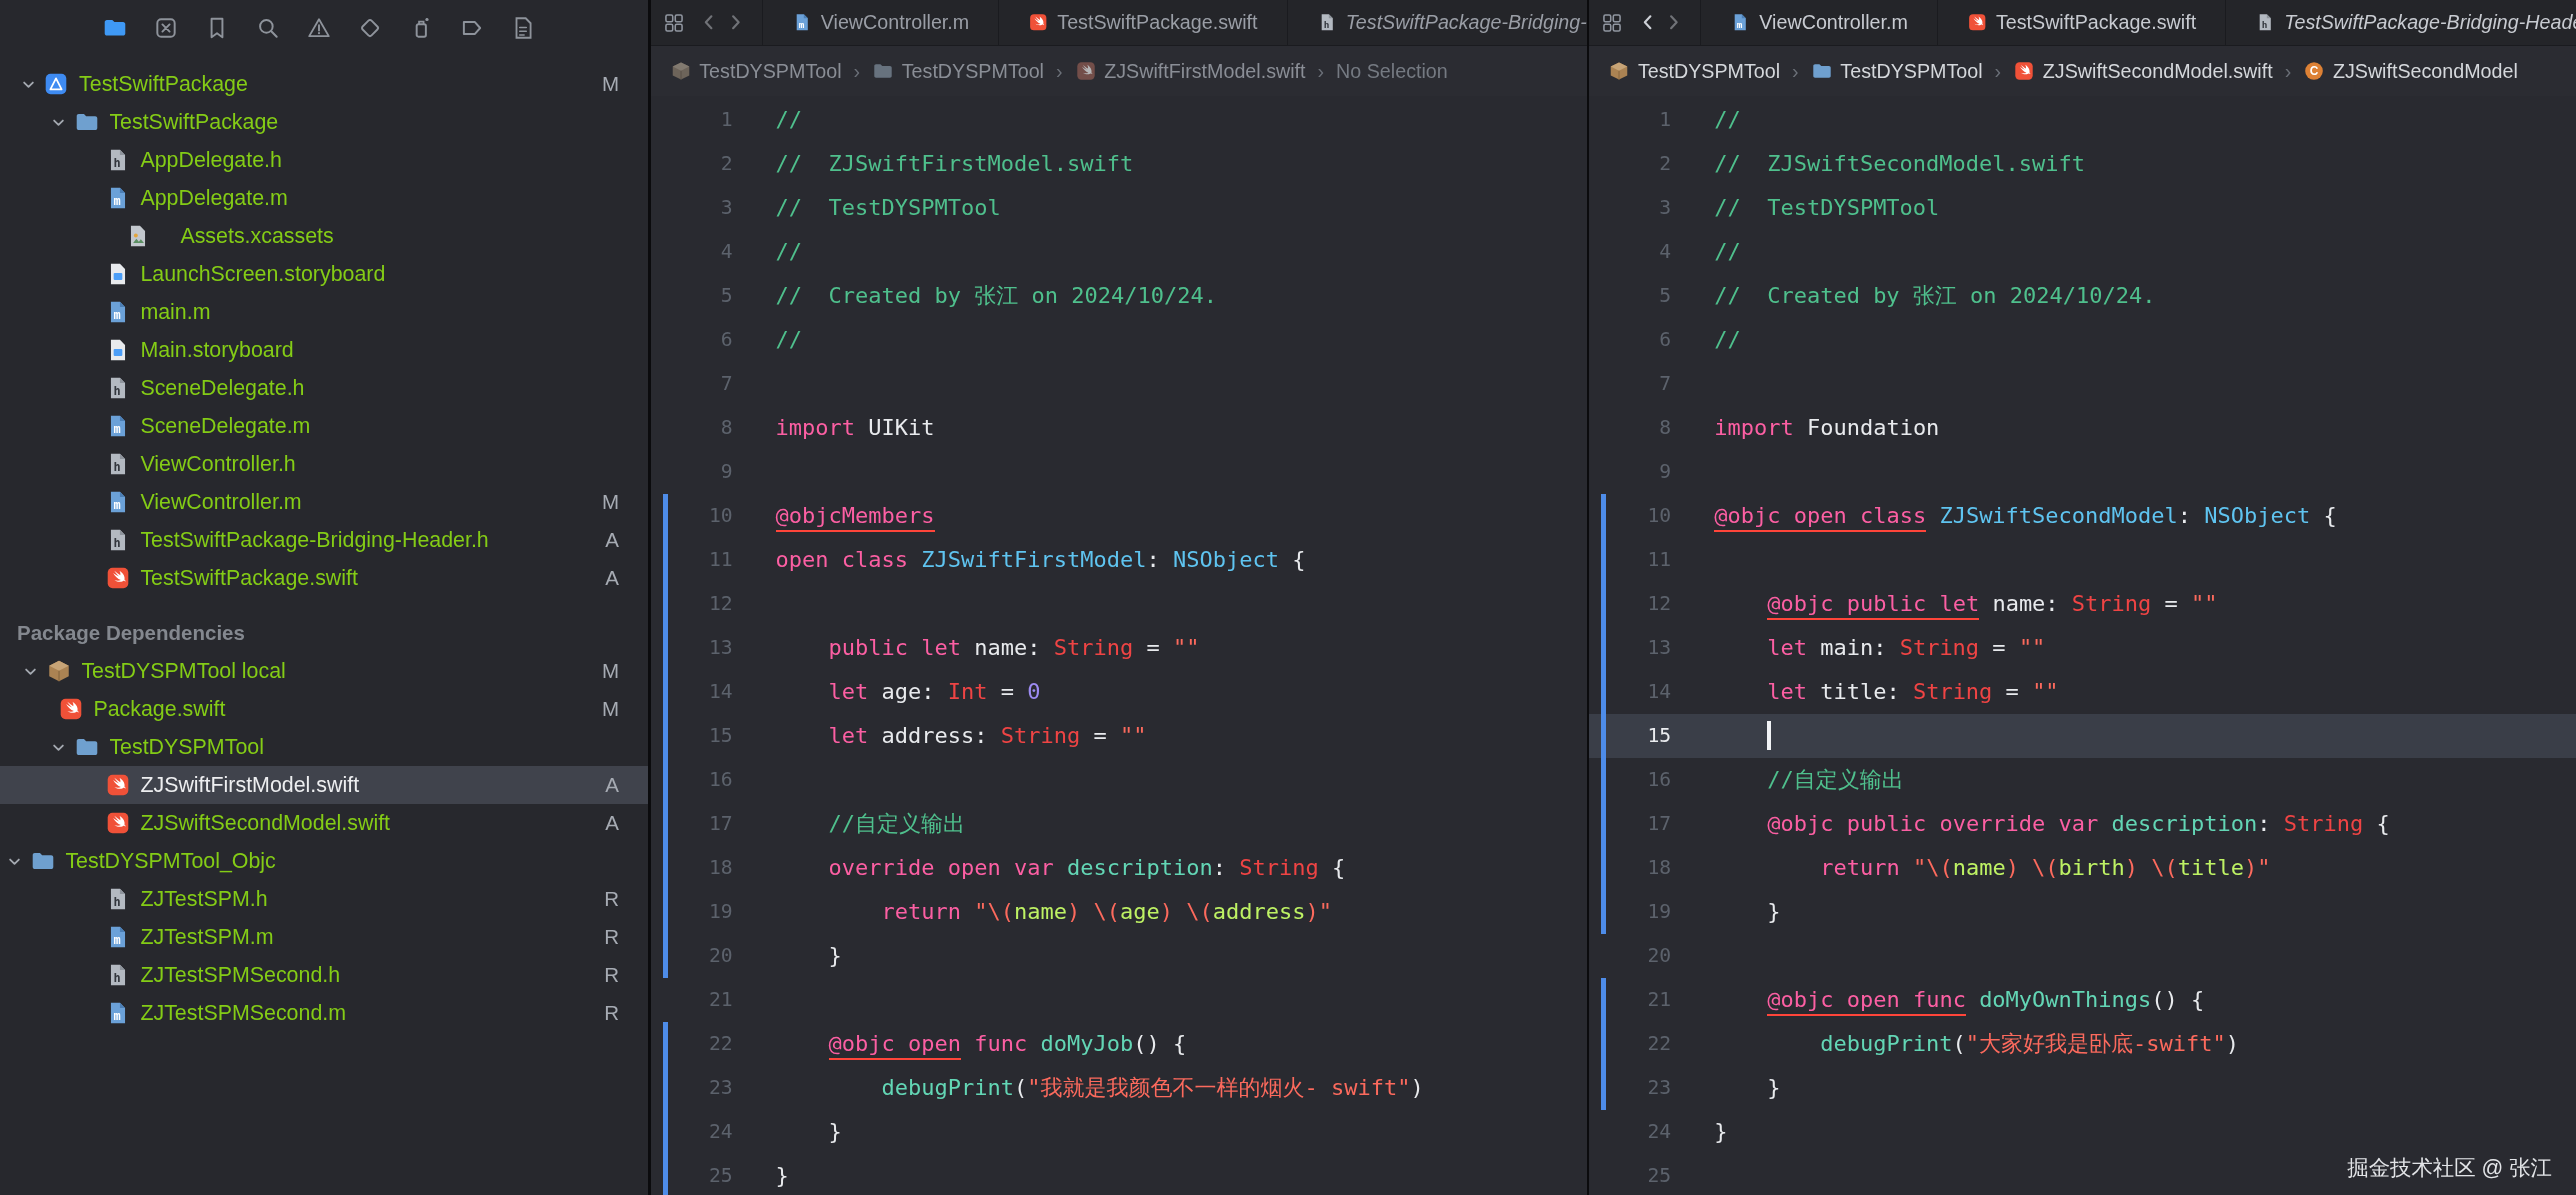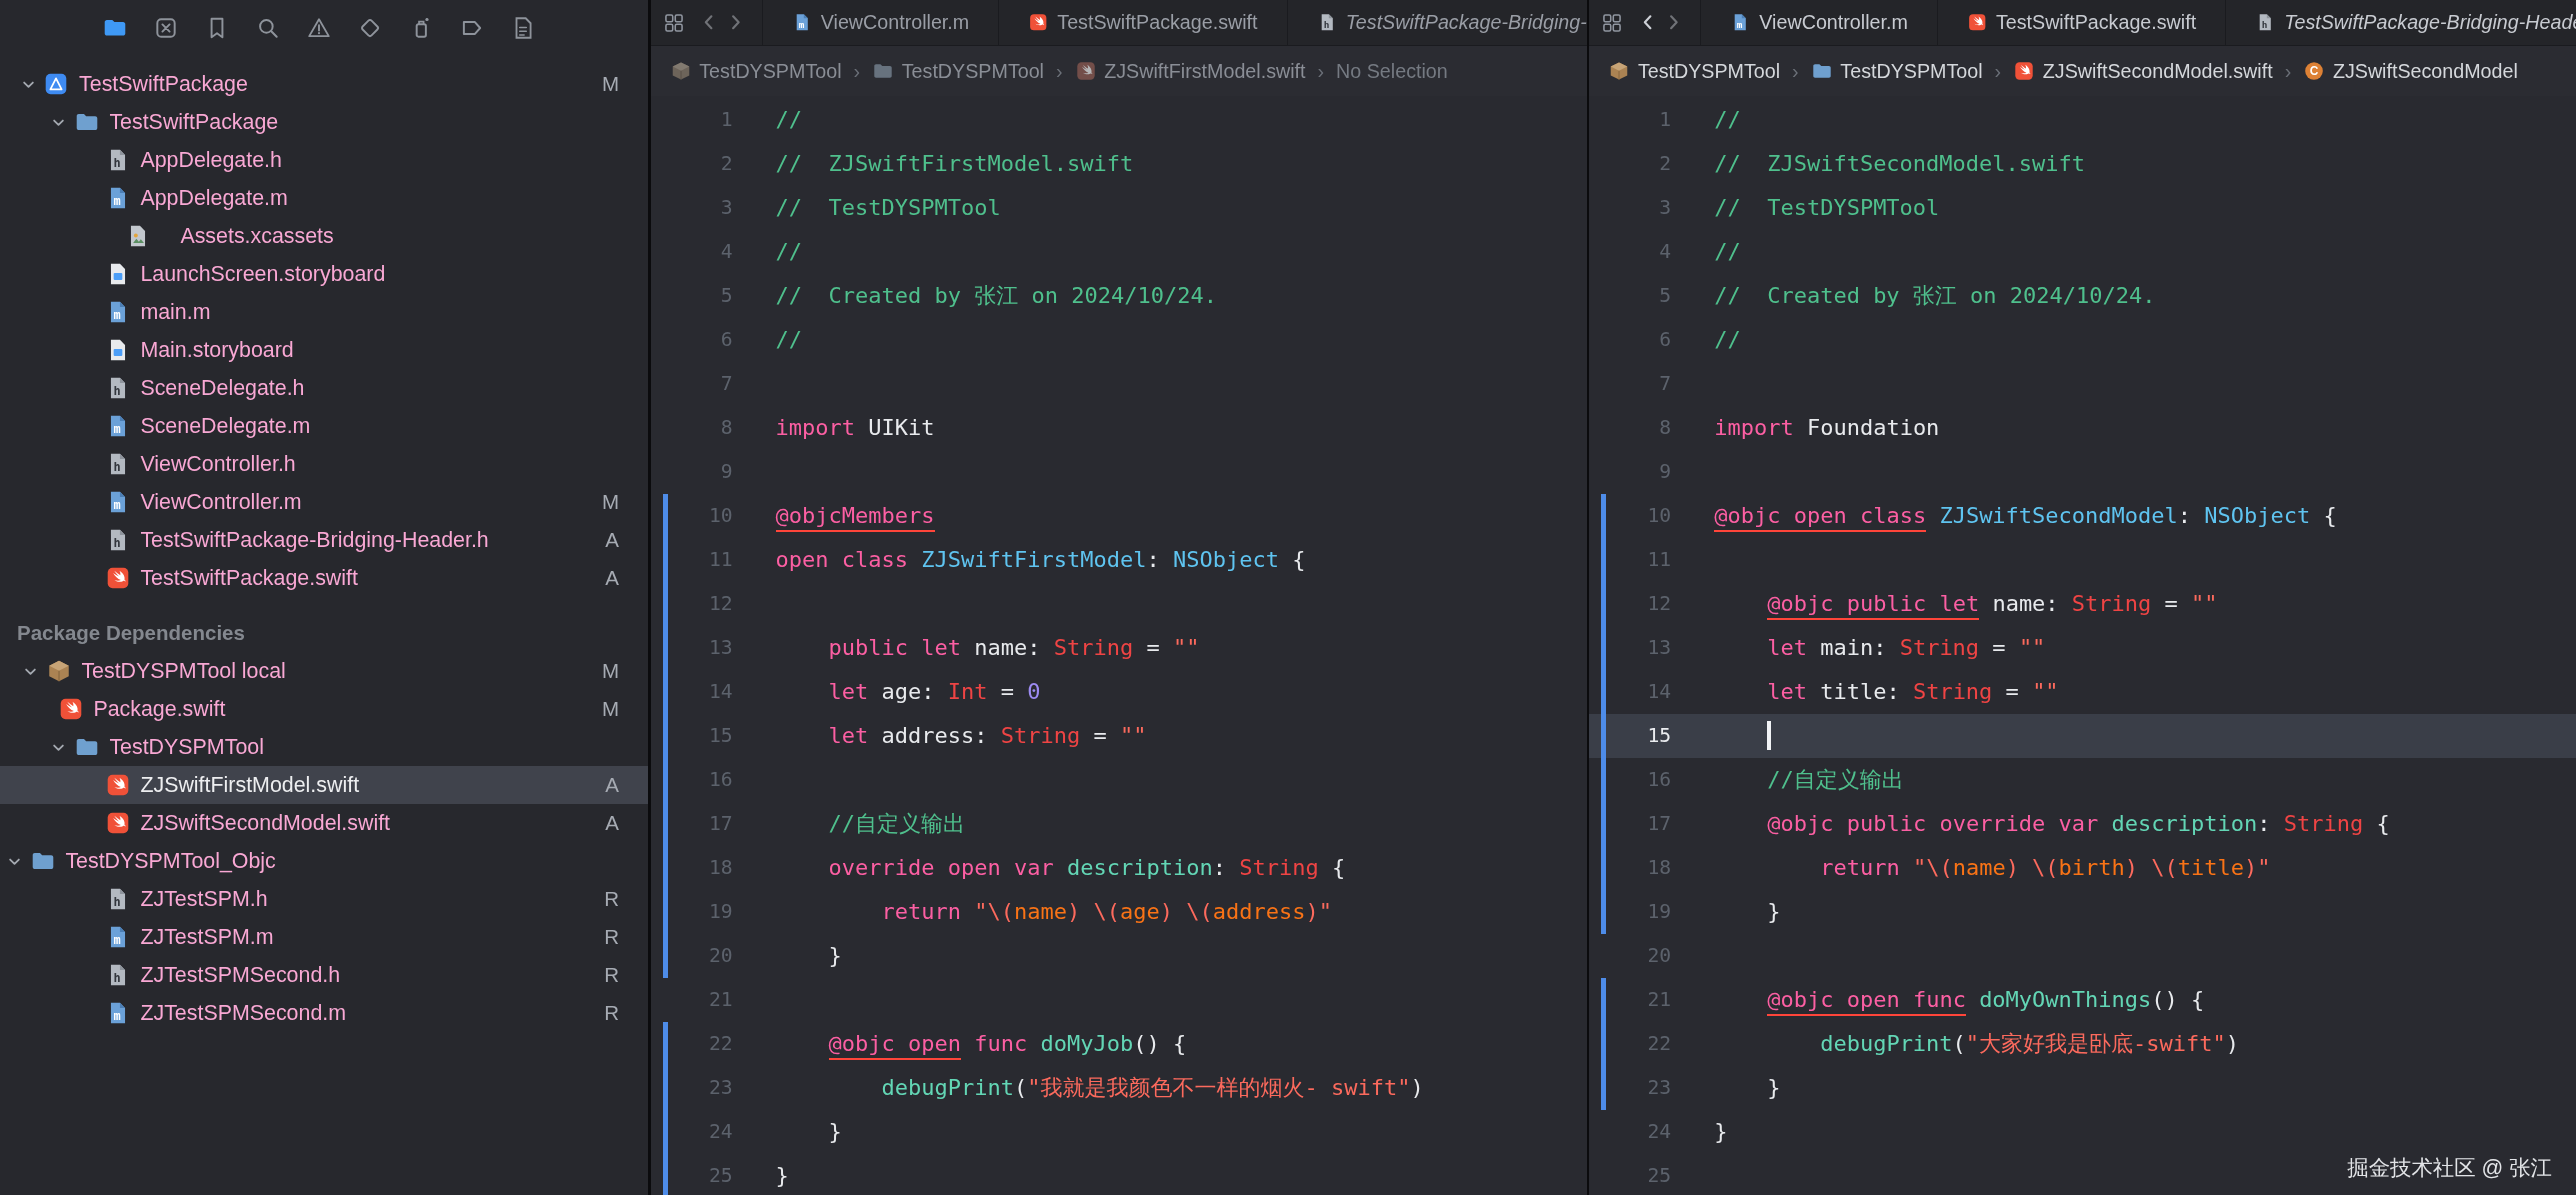--- a/index.html
+++ b/index.html
@@ -8,21 +8,21 @@
 .vdiv{width:2.6px;background:#0B0B0D;flex:none;}
 
 .sidebar{width:648px;background:#27282D;display:flex;flex-direction:column;flex:none;overflow:hidden;}
 .navbar{height:55px;display:flex;align-items:center;padding-left:101px;gap:24px;flex:none;}
 .navicon{width:27px;height:27px;display:flex;align-items:center;justify-content:center;}
 .tree{flex:1;padding-top:10.3px;overflow:hidden;}
 .trow{height:38px;display:flex;align-items:center;position:relative;white-space:nowrap;}
 .trow.sel{background:#40434C;}
 .chev{width:29px;display:flex;justify-content:center;align-items:center;flex:none;}
 .ticon{width:27px;height:27px;margin-right:9.4px;flex:none;display:flex;align-items:center;justify-content:center;}
-.tlabel{font-size:21.4px;color:#f9a8d4;}
+.tlabel{font-size:21.4px;color:#84cc16;}
 .trow.sel .tlabel{color:#EDEEF0;}
 .tbadge{position:absolute;right:29px;font-size:20.5px;color:#A6ABB3;}
 .tree-section{height:38px;margin-top:17px;display:flex;align-items:center;padding-left:17px;font-size:20.5px;font-weight:700;color:#84888F;}
 
 .editor{background:#292A30;display:flex;flex-direction:column;overflow:hidden;position:relative;}
 .editor.mid{width:936px;flex:none;}
 .editor.right{flex:1;}
 .tabbar{height:46px;background:#242529;border-bottom:1.7px solid #1A1B1F;display:flex;align-items:stretch;flex:none;overflow:hidden;}
 .tabctl{display:flex;align-items:center;padding:0 13.7px 0 12px;border-right:1.7px solid #1A1B1F;flex:none;}
 .gridbtn{margin-right:12px;display:flex;}
@@ -49,21 +49,21 @@
 .cline.current .lnum{color:#EAECEF;}
 .lsrc{margin-left:43px;font-size:22px;white-space:pre;}
 .tc{color:#4FC08D;}
 .tk{color:#FC5FA3;}
 .tt{color:#ef4444;}
 .tnum{color:#9D8BF2;}
 .tcl{color:#5FC4F0;}
 .tf{color:#63D6B5;}
 .ts{color:#FC6A5D;}
 .tp{color:#E8EAED;}
-.tv{color:#f97316;}
+.tv{color:#bef264;}
 .u{border-bottom:2.6px solid #FF453A;padding-bottom:1.7px;}
 .caret{display:inline-block;width:3.4px;height:29px;background:#F1F3F6;vertical-align:middle;}
 .watermark{position:absolute;right:24px;bottom:13.7px;color:#E2E4E7;font-size:21.4px;z-index:5;}
 </style>
 </head>
 <body>
 
 <div class="app">
   <aside class="sidebar">
     <div class="navbar">

